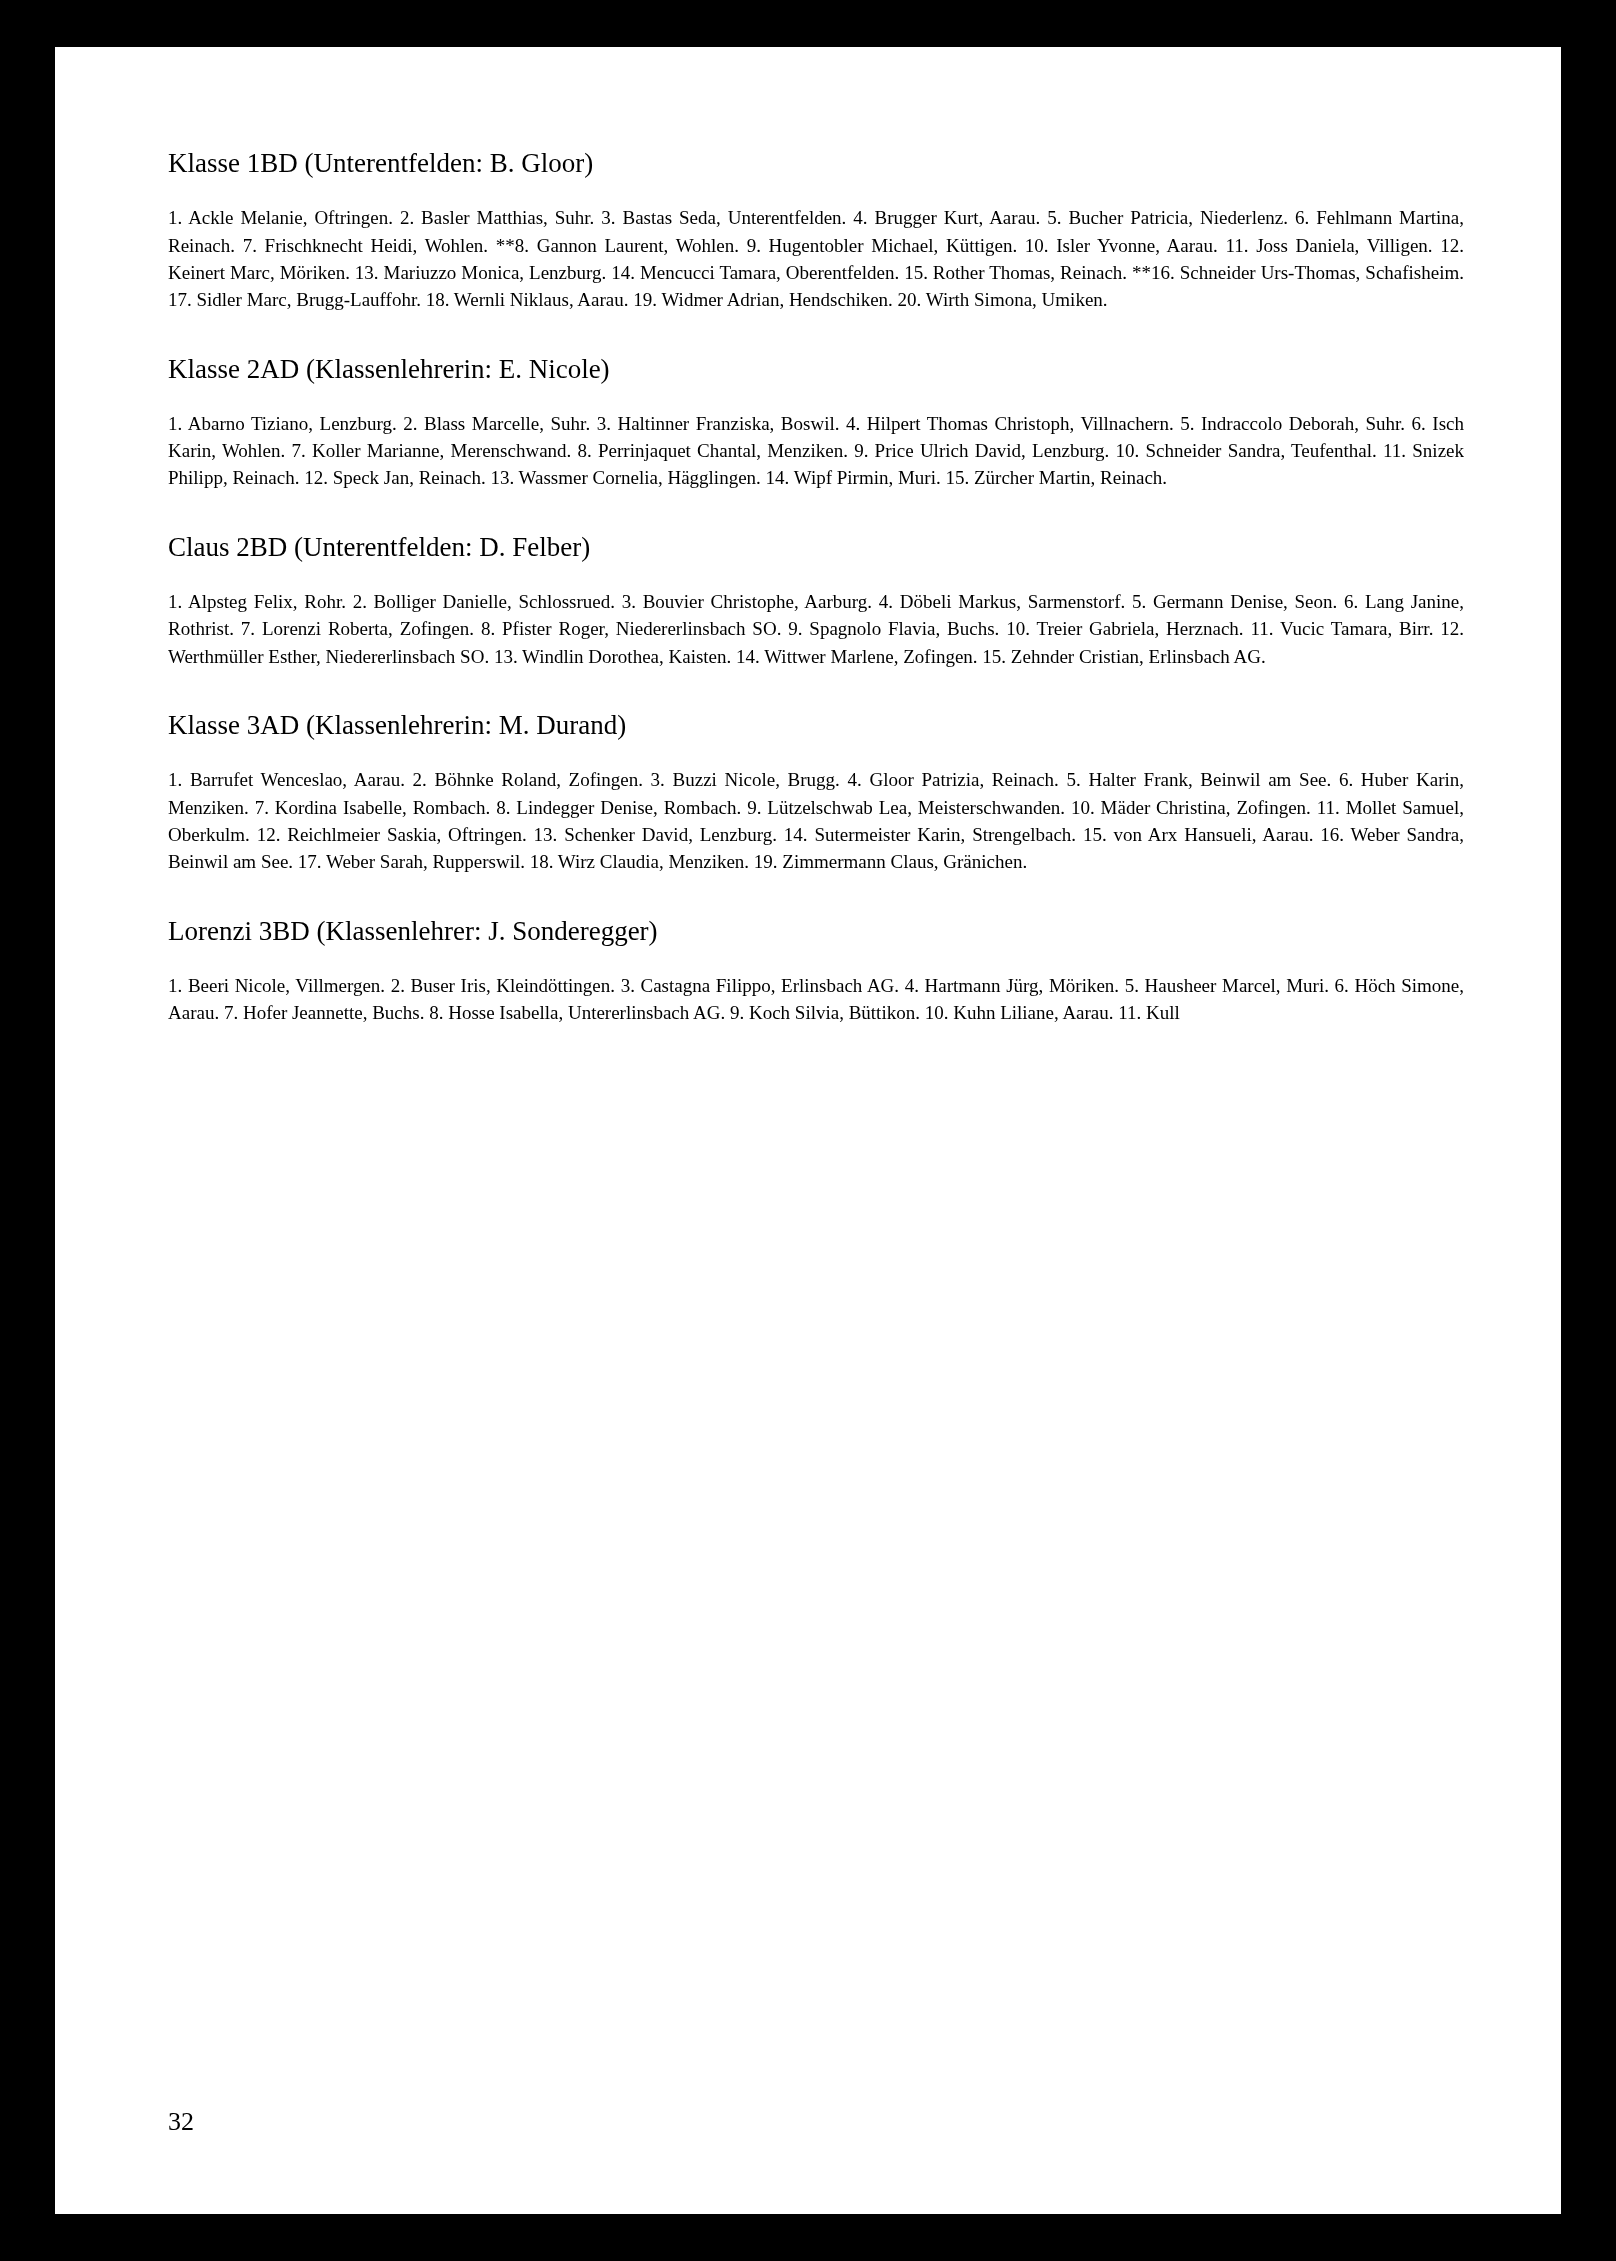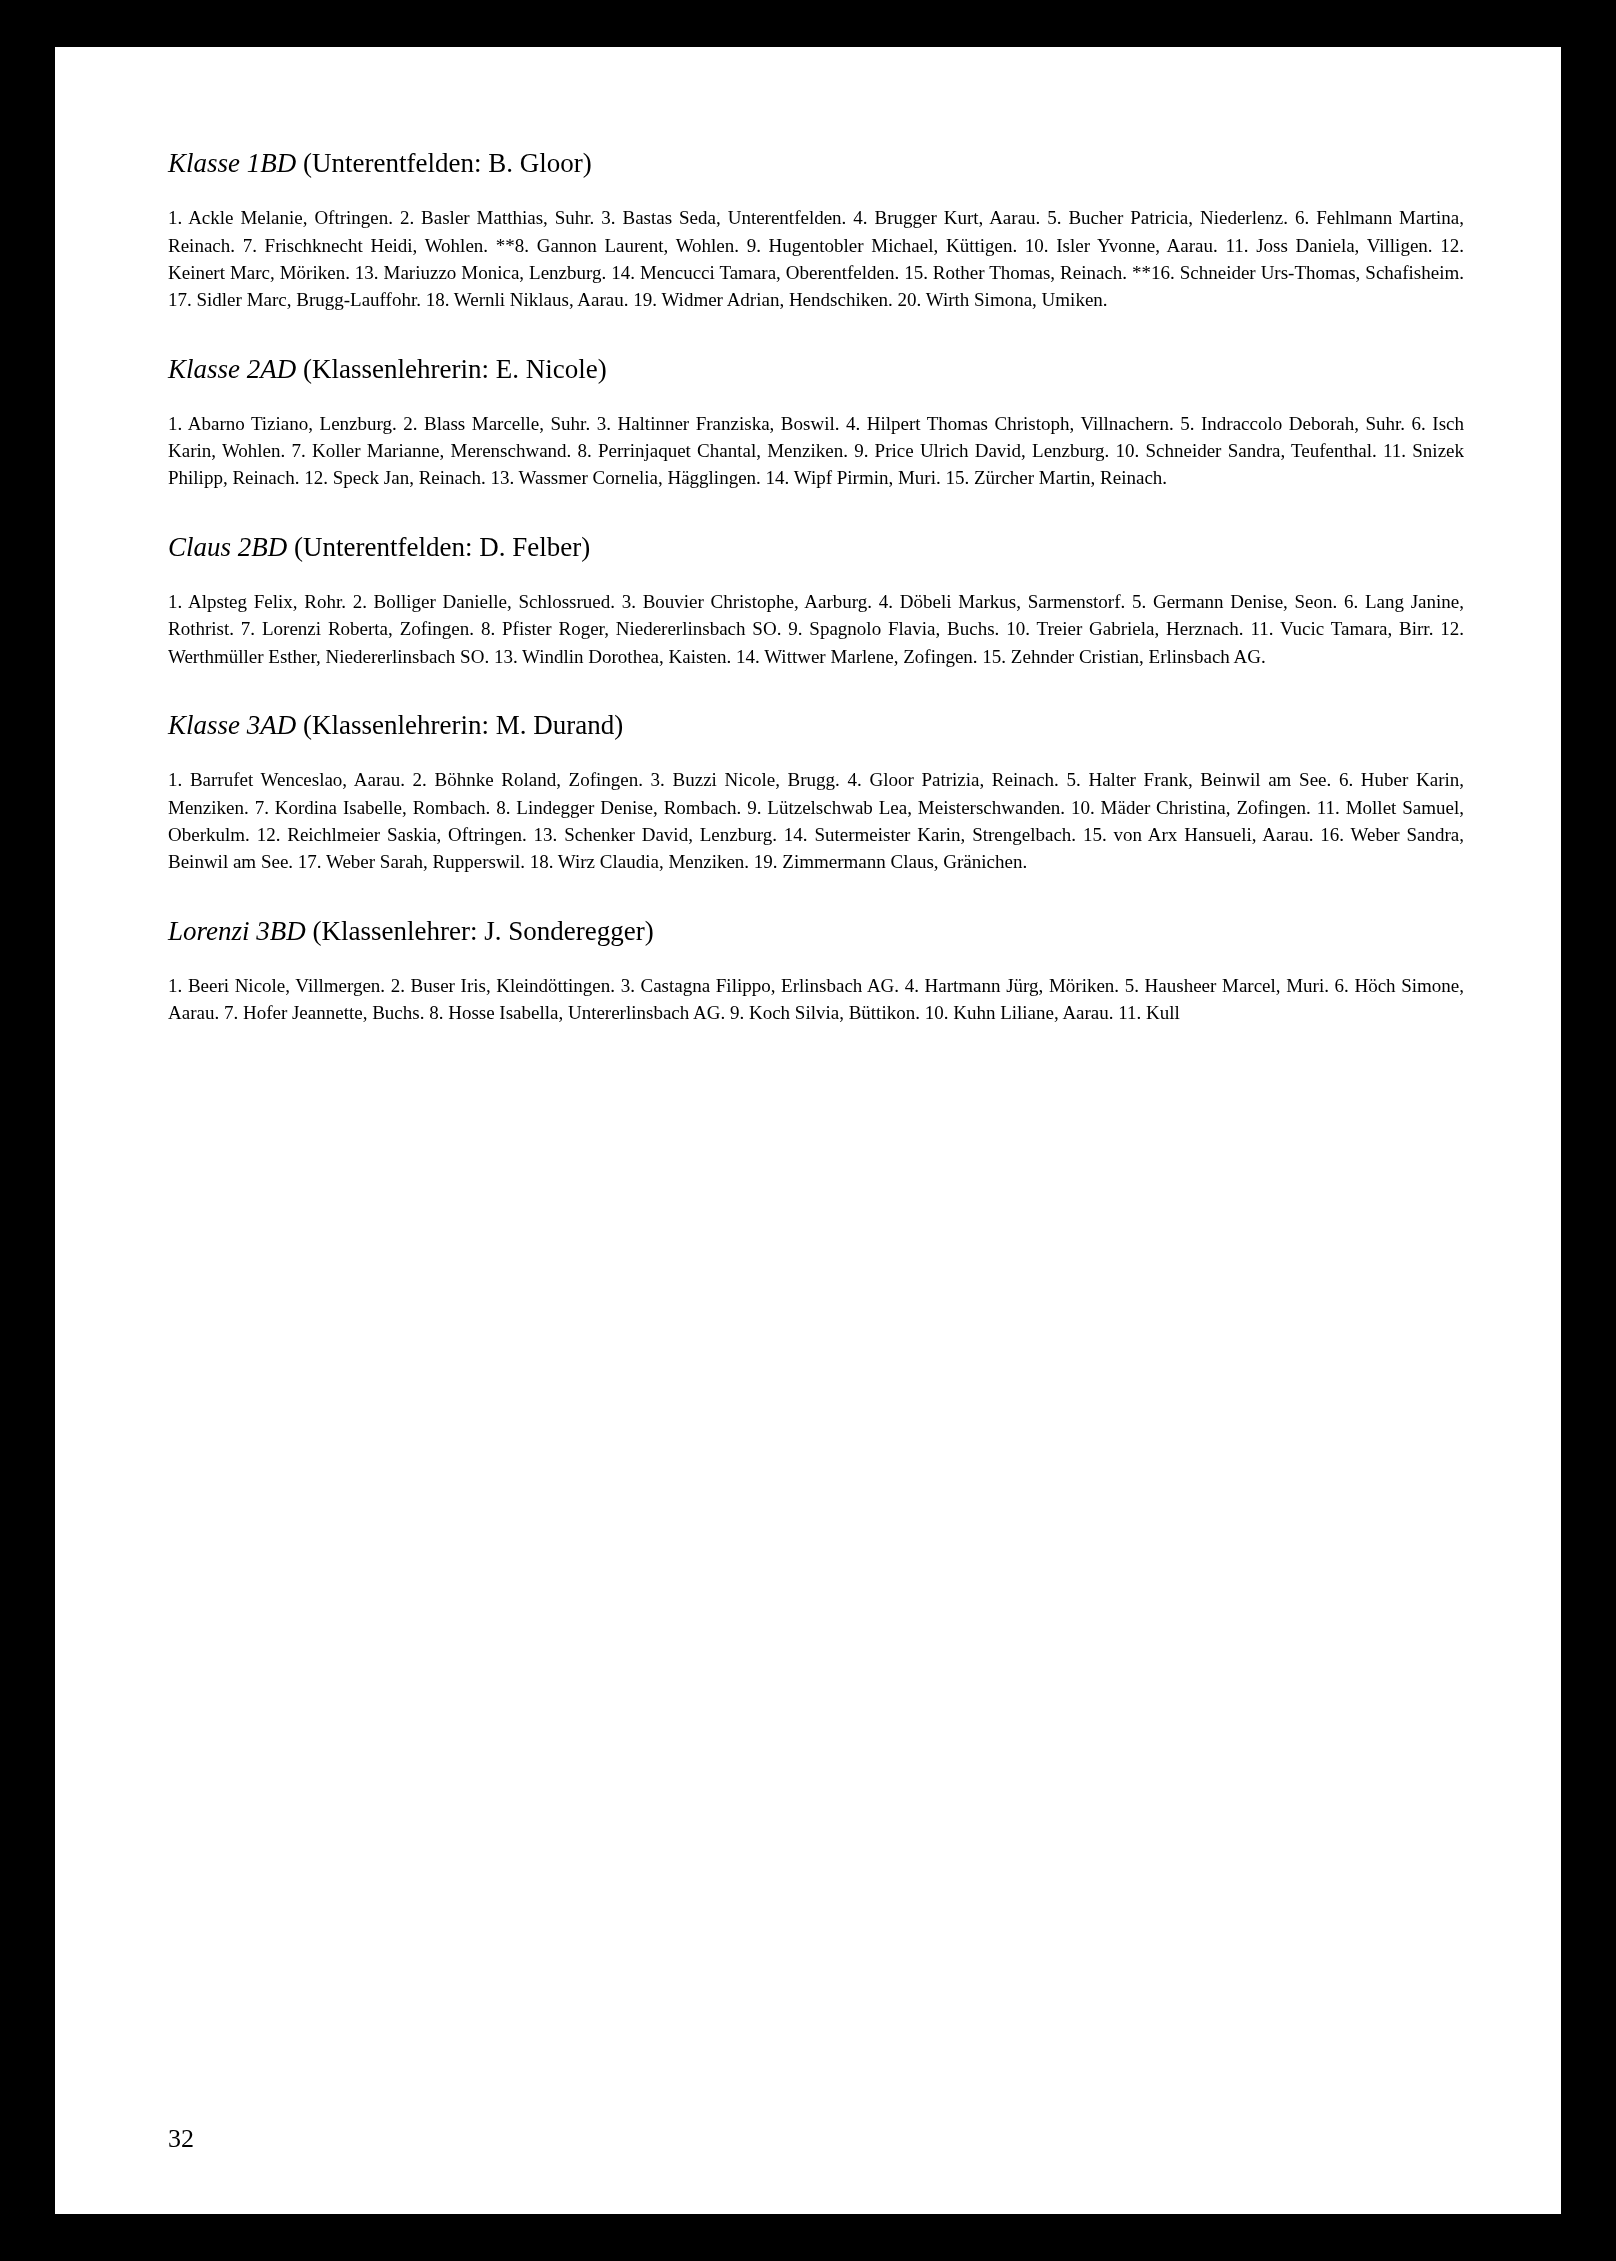--- a/index.html
+++ b/index.html
@@ -30,37 +30,36 @@
   .section {
     margin-bottom: 36px;
   }
   .klasse-head {
     font-size: 27px;
     line-height: 1.45;
     color: #000;
     margin-bottom: 21px;
   }
   .klasse-head .klasse-name {
-    font-style: italic;
   }
   .klasse-head .klasse-teacher {
     font-style: normal;
   }
   .roster {
     font-size: 19px;
     line-height: 1.44;
     text-align: justify;
     text-justify: inter-word;
     color: #000;
     hyphens: manual;
   }
   .page-number {
     position: absolute;
     left: 113px;
-    bottom: 60px;
+    bottom: 77px;
     font-size: 26px;
     color: #000;
   }
 </style>
 </head>
 <body>
 
 <div class="page-frame">
   <div class="page-inner">
 

